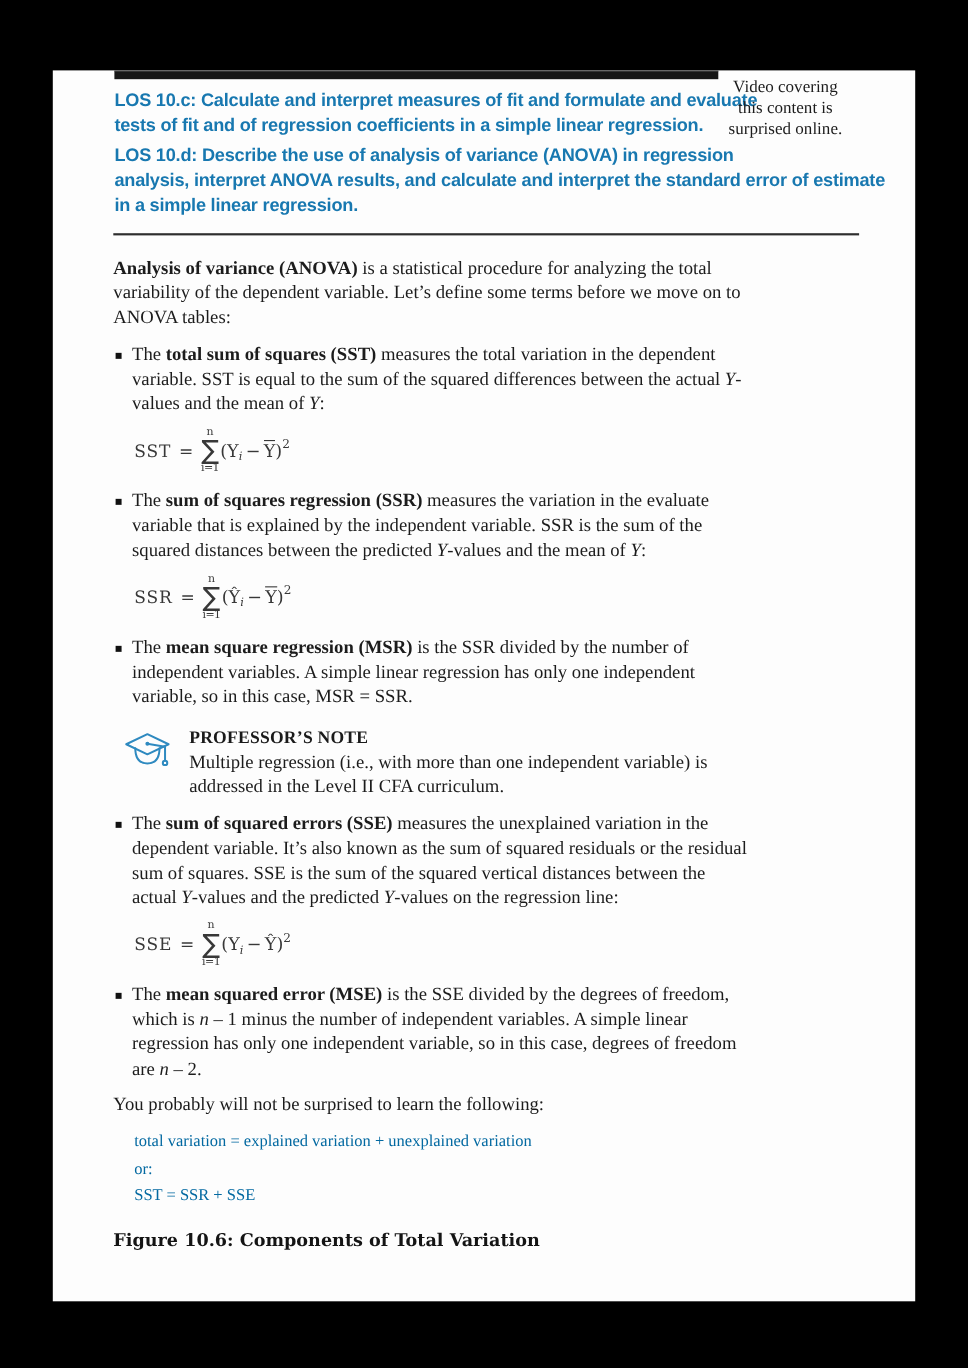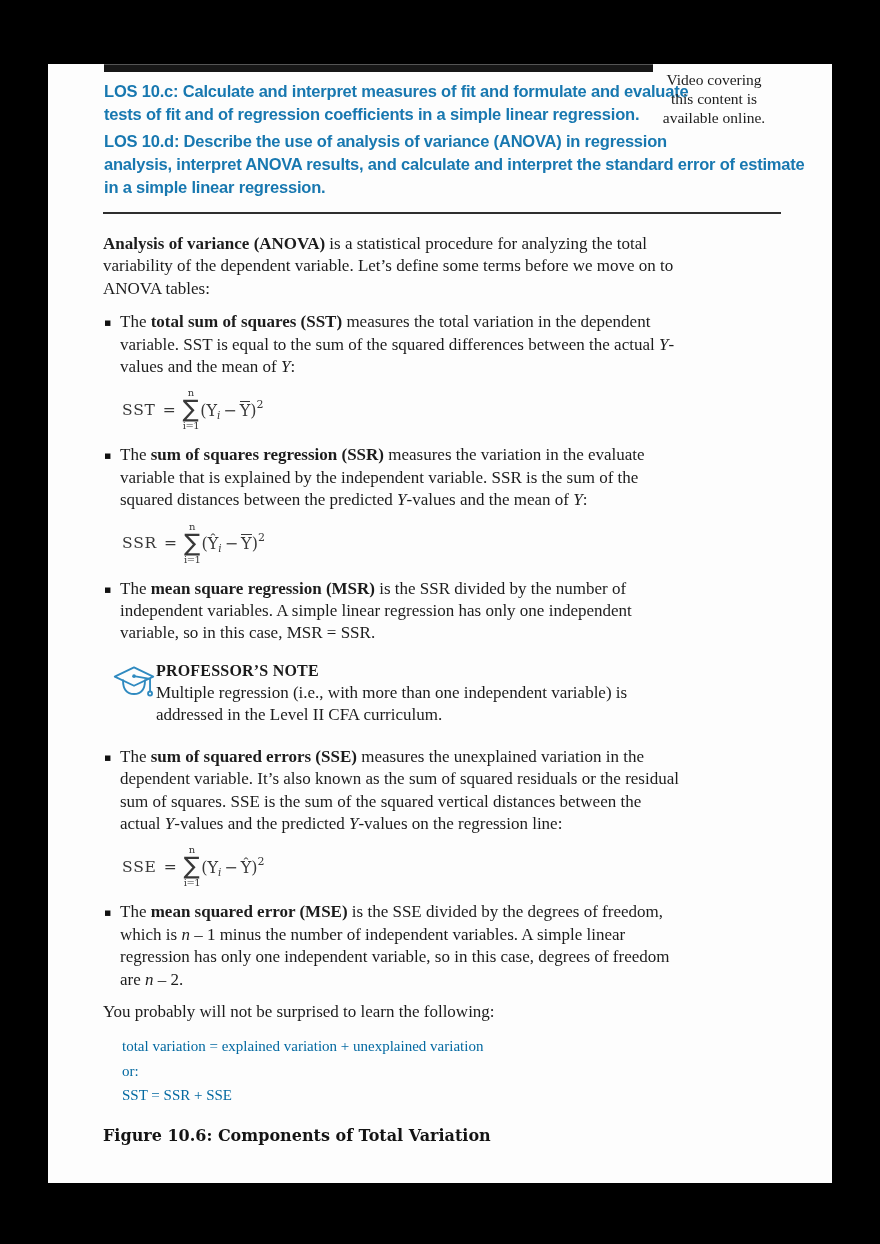--- a/index.html
+++ b/index.html
@@ -55,42 +55,42 @@
   .f-sigma{display:flex;flex-direction:column;align-items:center;margin-right:1px;}
   .f-sup{font-size:10px;line-height:10px;}
   .f-sig{font-size:24px;line-height:23px;font-family:"DejaVu Sans",sans-serif;}
   .f-sub{font-size:10px;line-height:10px;letter-spacing:-0.5px;}
   .f-expr{font-size:16px;white-space:nowrap;}
   .f-expr sub{font-size:10.5px;vertical-align:-3px;font-style:italic;}
   .f-expr sup{font-size:11px;vertical-align:8px;}
   .f-op{margin:0 3px;}
   .f-bar{display:inline-block;border-top:1.4px solid #383838;line-height:1.02;padding-top:1px;}
   
-  .note{display:flex;margin:14px 0 19px 9px;}
+  .note{display:flex;gap:16px;margin:14px 0 11px 9px;}
   .note-icon{flex:0 0 44px;padding-top:2px;}
   .note-title{
     font-weight:700;font-size:16px;letter-spacing:0.2px;color:#1a1a1a;
     line-height:23px;
   }
   .note-body{font-size:17px;line-height:22.4px;color:#1c1c1c;}
   
   .identities{margin:1px 0 9px 19px;font-size:15px;line-height:24.5px;color:#0369a1;}
   .fig-caption{
     font-family:"DejaVu Serif",serif;font-weight:700;font-size:16px;
     margin-top:17px;color:#141414;
   }
 </style>
 </head>
 <body>
 
 <div class="page">
 
   <div class="topbar"></div>
 
-  <div class="video-note"><span>Video covering</span><br><span>this content is</span><br><span>available online.</span></div>
+  <div class="video-note"><span>Video covering</span><br><span>this content is</span><br><span>surprised online.</span></div>
 
   <div class="los los-c"><span>LOS 10.c: Calculate and interpret measures of fit and formulate and evaluate</span><br><span>tests of fit and of regression coefficients in a simple linear regression.</span></div>
 
   <div class="los los-d"><span>LOS 10.d: Describe the use of analysis of variance (ANOVA) in regression</span><br><span>analysis, interpret ANOVA results, and calculate and interpret the standard error of estimate</span><br><span>in a simple linear regression.</span></div>
 
   <div class="rule"></div>
 
   <div class="content">
 
     <p class="para"><span class="b">Analysis of variance (ANOVA)</span><span> is a statistical procedure for analyzing the total</span><br><span>variability of the dependent variable. Let’s define some terms before we move on to</span><br><span>ANOVA tables:</span></p>

